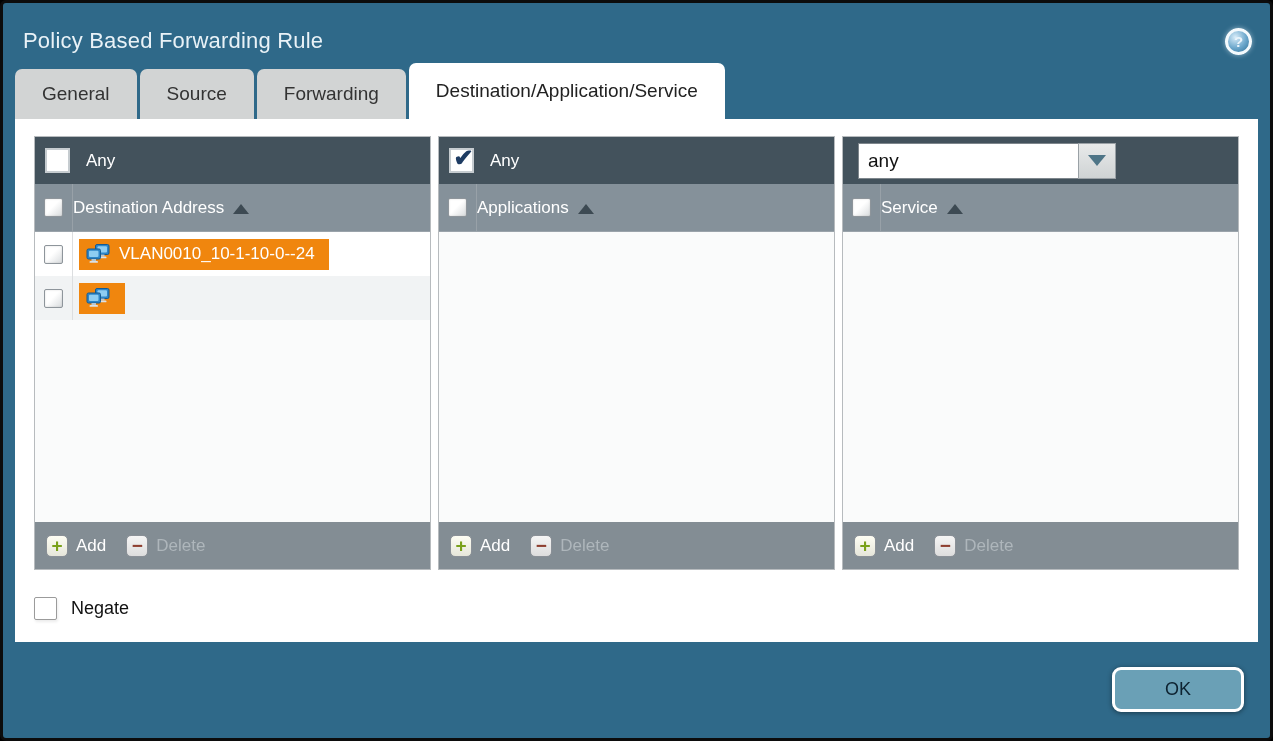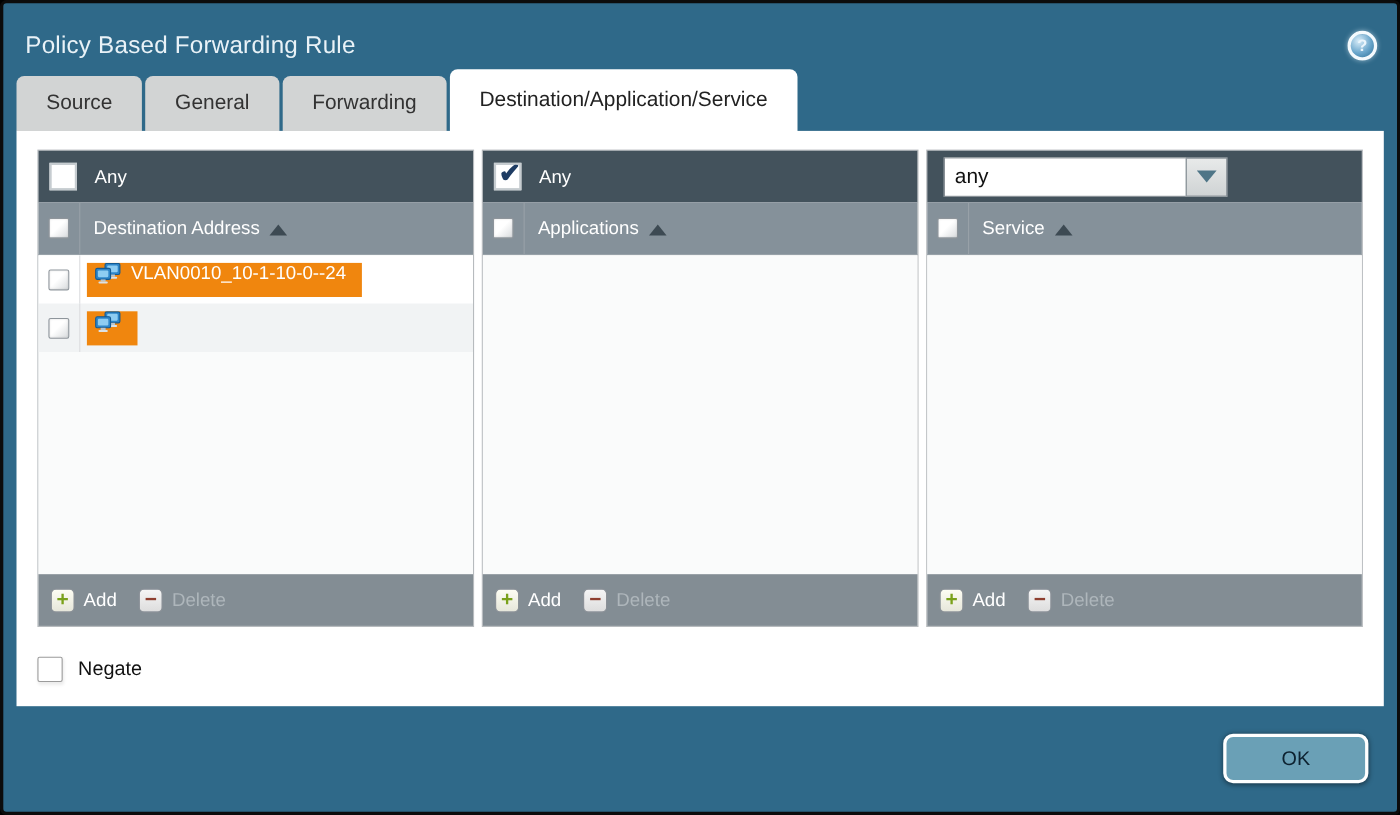--- a/index.html
+++ b/index.html
@@ -50,34 +50,34 @@
   .cb.big { width:25px; height:25px; background:#fff; border:2px solid #c6ccd0; }
   .cb.small { width:19px; height:19px; border-radius:2px; box-shadow:inset 0 0 2px rgba(0,0,0,.15); }
   .cb .checkmark { display:none; color:#1e3c63; font-size:24px; font-weight:bold; line-height:1; margin-top:-6px; margin-left:4px; }
   .cb.checked .checkmark { display:block; }
 
   .colheader {
     height:48px; background:#85919A; display:flex; align-items:center; flex:0 0 auto;
     border-bottom:1px solid #9aa3aa;
   }
   .cbcell { width:38px; display:flex; justify-content:center; align-self:stretch; align-items:center; border-right:1px solid #98a1a8; flex:0 0 auto; }
-  .hlabel { color:#fff; font-size:17px; margin-left:12px; }
+  .hlabel { color:#fff; font-size:17px; }
   .sort-asc {
     width:0; height:0; margin-left:9px; margin-top:2px;
     border-left:8px solid transparent; border-right:8px solid transparent;
     border-bottom:10px solid #3d4a53;
   }
 
   .list { flex:1 1 auto; background:#FAFBFB; overflow:hidden; }
   .row { height:44px; display:flex; align-items:center; background:#fff; cursor:pointer; }
   .list div.row:nth-of-type(even) { background:#f1f3f4; }
   .rowcbcell { width:38px; align-self:stretch; display:flex; align-items:center; justify-content:center; border-right:1px solid #dcdee0; flex:0 0 auto; }
   .chip {
     margin-left:6px; height:31px; background:#F0860E; color:#fff;
-    display:inline-flex; padding:0 14px 0 7px; gap:8px; font-size:17px; white-space:nowrap;
+    display:inline-flex; align-items:center; padding:0 14px 0 7px; gap:8px; font-size:17px; white-space:nowrap;
   }
   .neticon { flex:0 0 auto; }
 
   .colfooter { height:47px; background:#838D94; display:flex; align-items:center; padding-left:11px; gap:20px; flex:0 0 auto; }
   .ftbtn { display:inline-flex; align-items:center; gap:8px; cursor:pointer; }
   .fticon {
     width:22px; height:22px; border-radius:5px; border:1px solid #8a9097;
     background:linear-gradient(#fdfdf3,#e6e6da);
     display:flex; align-items:center; justify-content:center;
     font-size:19px; font-weight:bold; line-height:1;
@@ -123,22 +123,22 @@
 <div class="dialog">
 
   <div class="titlebar">
     <span class="title">Policy Based Forwarding Rule</span>
     <div class="help">
       <span>?</span>
     </div>
   </div>
 
   <div class="tabs">
+    <div class="tab">General</div>
     <div class="tab">Source</div>
-    <div class="tab">General</div>
     <div class="tab">Forwarding</div>
     <div class="tab active">Destination/Application/Service</div>
   </div>
 
   <div class="panel">
     <div class="cols">
 
       <div class="col">
         <div class="anybar">
           <span class="cb big"></span>

